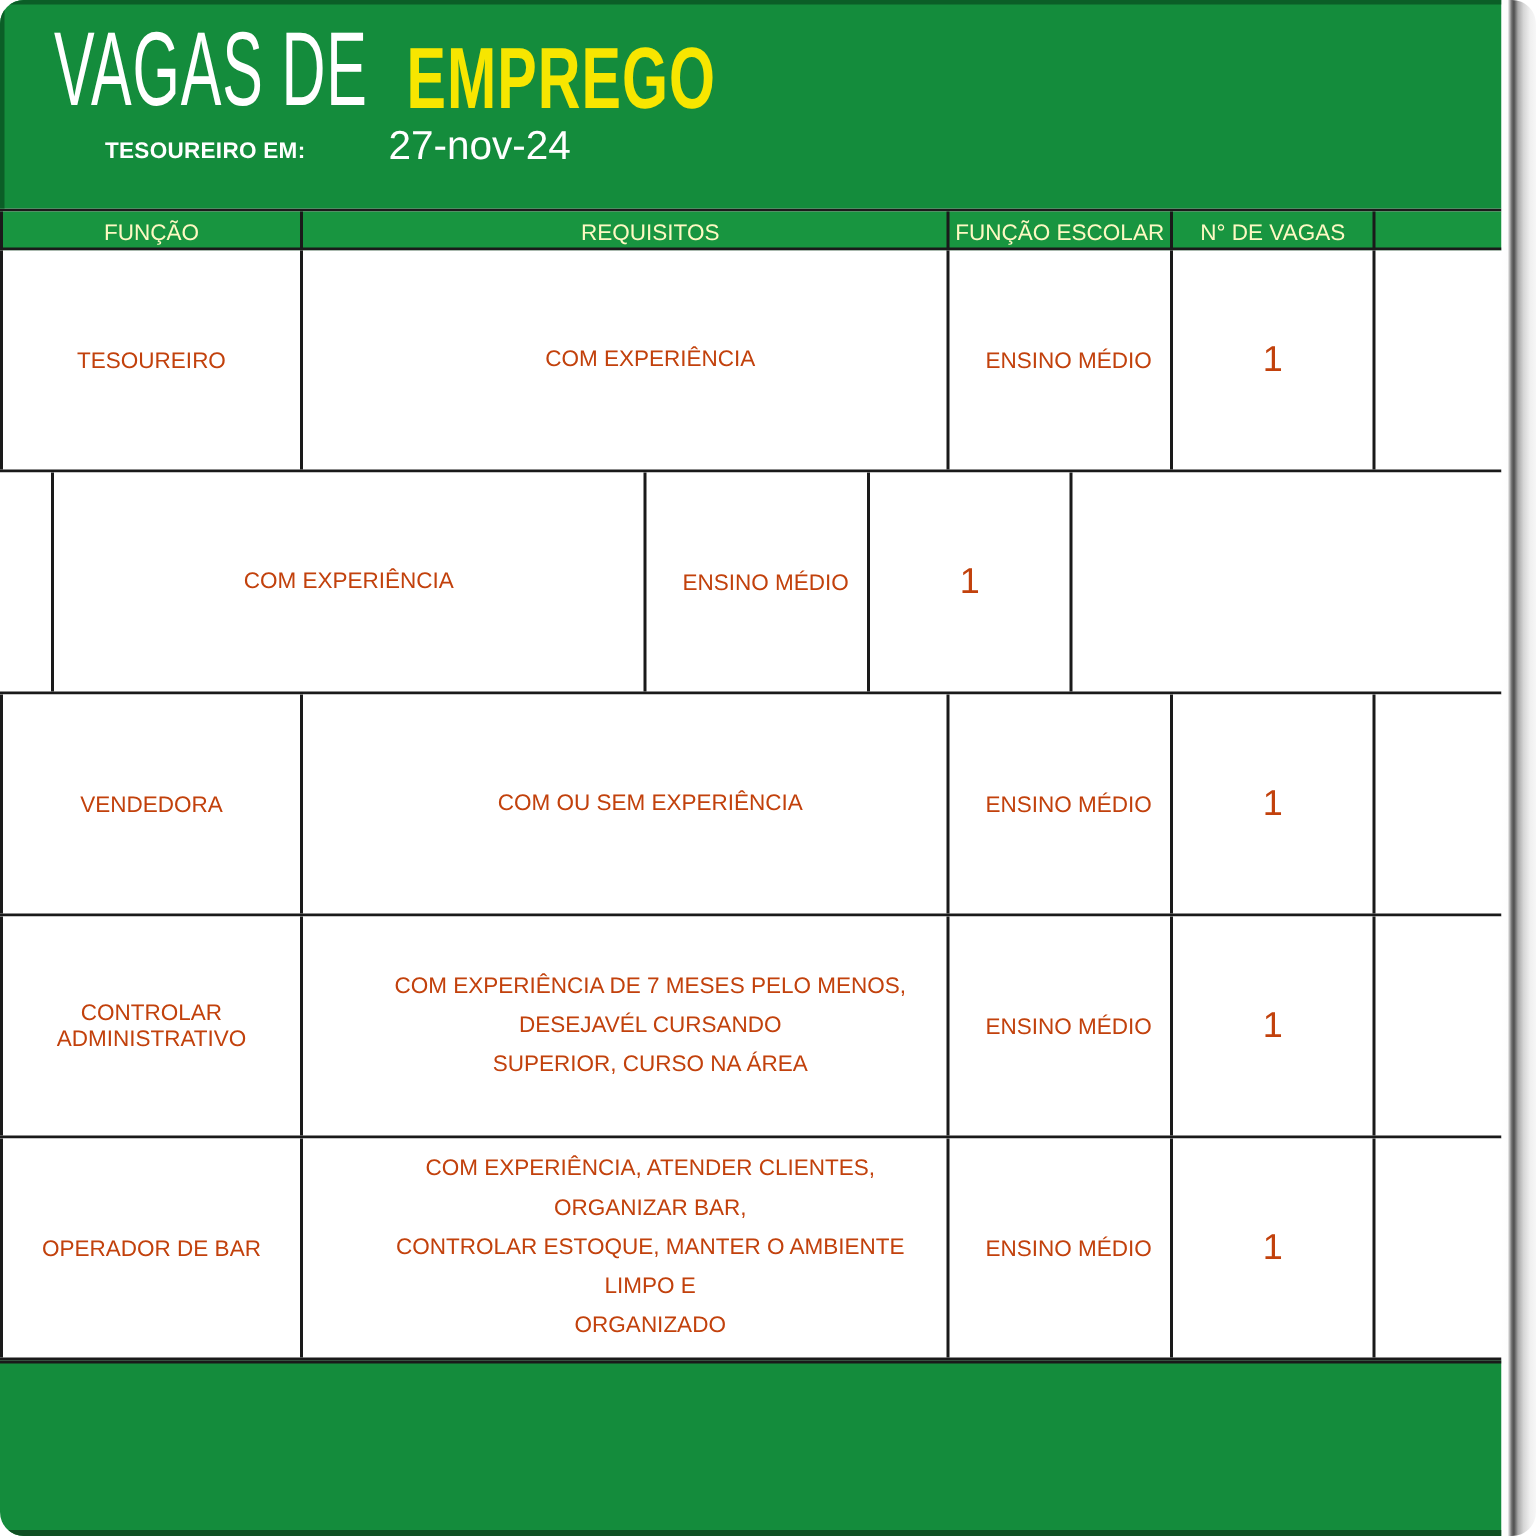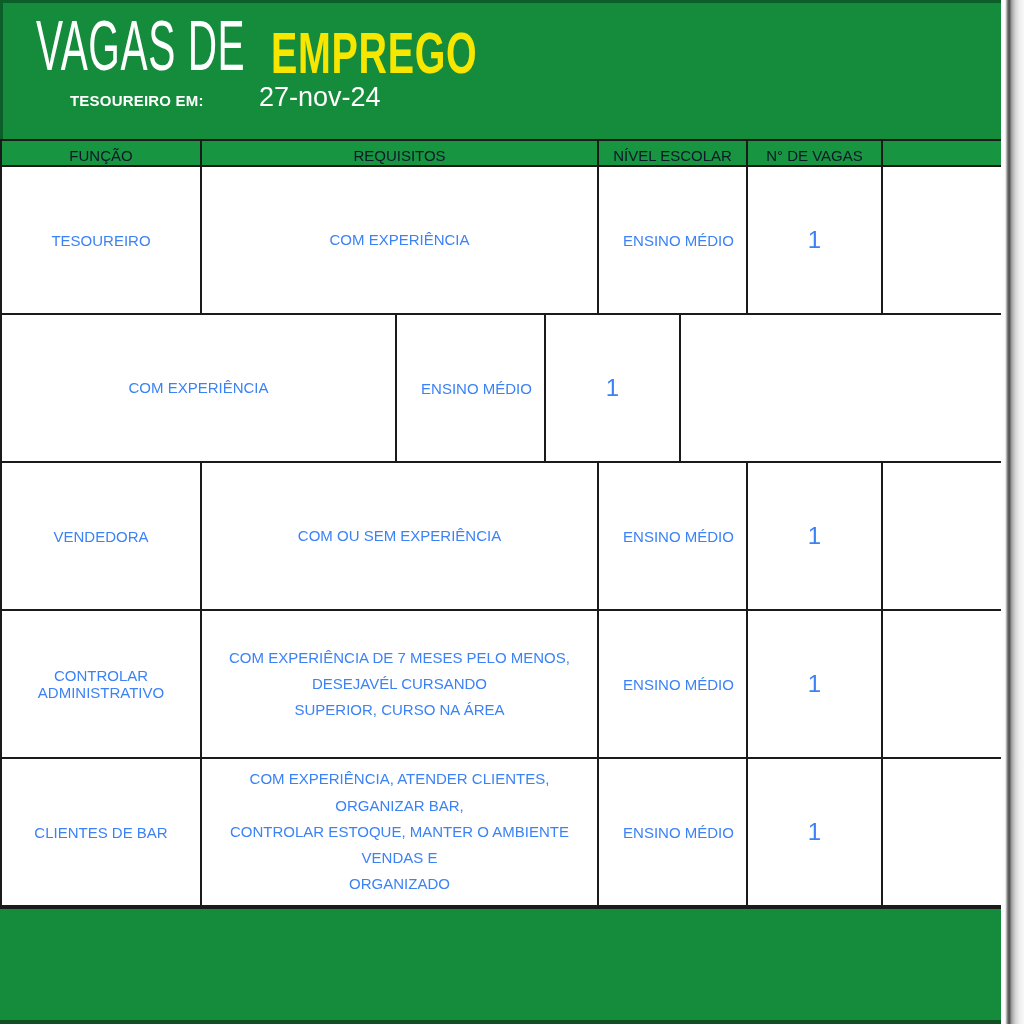--- a/index.html
+++ b/index.html
@@ -7,20 +7,21 @@
     padding: 0;
     background: #ffffff;
     font-family: "Liberation Sans", sans-serif;
   }
   .canvas {
     position: relative;
     width: 1024px;
     height: 1024px;
     background: #ffffff;
     overflow: hidden;
+    border-radius: 16px;
   }
   
   .sheet {
     position: absolute;
     left: 0;
     top: 0;
     width: 1001px;
     height: 1024px;
     background: #ffffff;
     display: flex;
@@ -103,31 +104,31 @@
   .t-row.body {
     height: 148px;
   }
   .cell {
     display: flex;
     align-items: center;
     justify-content: center;
     text-align: center;
     box-sizing: border-box;
     border-right: 2px solid #1a1a1a;
-    color: #3b82f6;
+    color: #c2410c;
     font-size: 15px;
     padding: 2px 4px;
   }
   .cell:first-child { border-left: 2px solid #1a1a1a; }
   .col-funcao   { width: 202px; flex: none; }
-  .col-req      { width: 397px; flex: none; white-space: pre-line; line-height: 1.75; }
+  .col-req      { width: 397px; flex: none; white-space: pre-line; line-height: 1.75; margin-left: 34px; }
   .col-nivel    { width: 149px; flex: none; padding-left: 16px; }
   .col-vagas    { width: 135px; flex: none; }
   .head .cell {
-    color: #0f172a;
+    color: #fef9c3;
     font-size: 15px;
     padding: 14px 4px;
     border-right-color: #1a1a1a;
     line-height: 1;
     white-space: nowrap;
   }
   .vagas-num { font-size: 24px; }
   
   .footer-bar {
     flex: 1;
@@ -169,21 +170,21 @@
       <div class="title-emprego">EMPREGO</div>
       <div class="published-label">TESOUREIRO EM:</div>
       <div class="published-date">27-nov-24</div>
     </div>
 
     <div class="jobs-table">
 
       <div class="t-row head">
         <div class="cell col-funcao">FUNÇÃO</div>
         <div class="cell col-req">REQUISITOS</div>
-        <div class="cell col-nivel">NÍVEL ESCOLAR</div>
+        <div class="cell col-nivel">FUNÇÃO ESCOLAR</div>
         <div class="cell col-vagas">N° DE VAGAS</div>
       </div>
 
       <div class="t-row body">
         <div class="cell col-funcao">TESOUREIRO</div>
         <div class="cell col-req">COM EXPERIÊNCIA</div>
         <div class="cell col-nivel">ENSINO MÉDIO</div>
         <div class="cell col-vagas vagas-num">1</div>
       </div>
 
@@ -202,23 +203,23 @@
 
       <div class="t-row body">
         <div class="cell col-funcao">CONTROLAR ADMINISTRATIVO</div>
         <div class="cell col-req">COM EXPERIÊNCIA DE 7 MESES PELO MENOS, DESEJAVÉL CURSANDO
 SUPERIOR,  CURSO NA ÁREA</div>
         <div class="cell col-nivel">ENSINO MÉDIO</div>
         <div class="cell col-vagas vagas-num">1</div>
       </div>
 
       <div class="t-row body">
-        <div class="cell col-funcao">CLIENTES DE BAR</div>
+        <div class="cell col-funcao">OPERADOR DE BAR</div>
         <div class="cell col-req">COM EXPERIÊNCIA, ATENDER CLIENTES, ORGANIZAR BAR,
-CONTROLAR ESTOQUE, MANTER O AMBIENTE VENDAS E
+CONTROLAR ESTOQUE, MANTER O AMBIENTE LIMPO E
 ORGANIZADO</div>
         <div class="cell col-nivel">ENSINO MÉDIO</div>
         <div class="cell col-vagas vagas-num">1</div>
       </div>
 
     </div>
 
     <div class="footer-bar"></div>
 
   </div>

